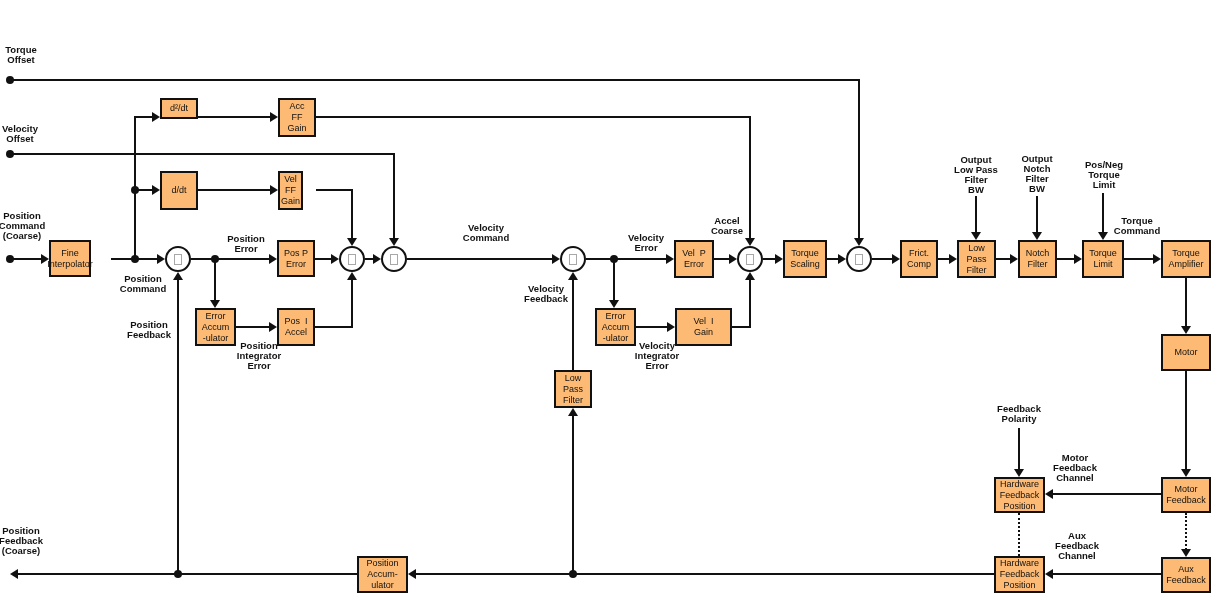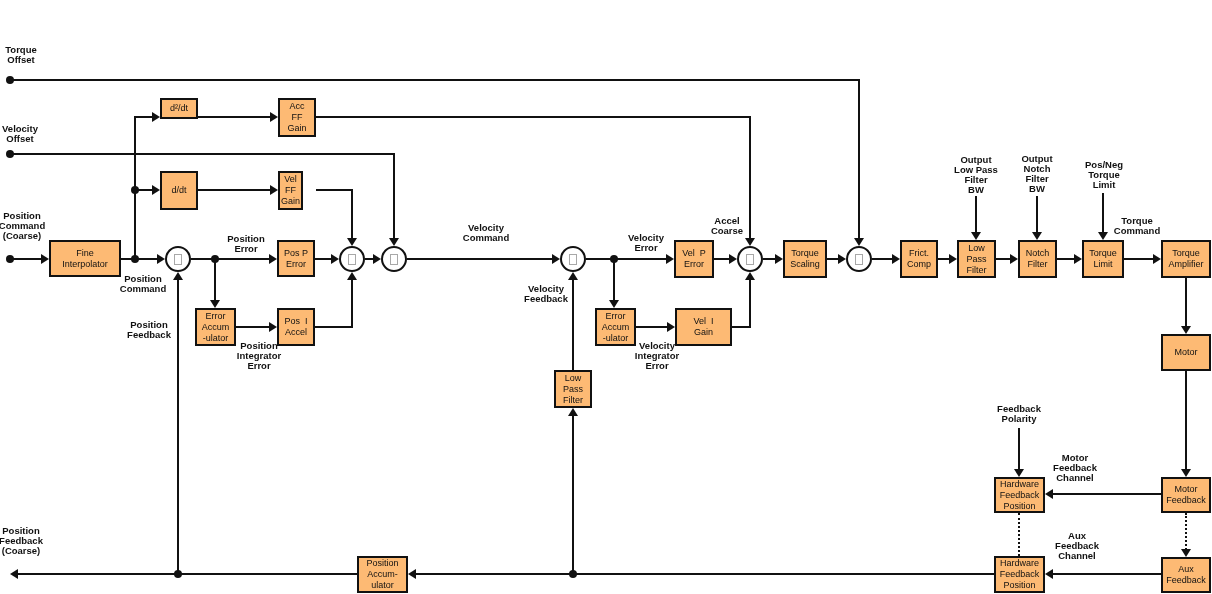--- a/index.html
+++ b/index.html
@@ -131,21 +131,21 @@
   <div class="dot" style="left:6px;top:76px"></div>
   <div class="dot" style="left:6px;top:150px"></div>
   <div class="dot" style="left:6px;top:255px"></div>
   <div class="dot" style="left:131px;top:255px"></div>
   <div class="dot" style="left:131px;top:186px"></div>
   <div class="dot" style="left:211px;top:255px"></div>
   <div class="dot" style="left:610px;top:255px"></div>
   <div class="dot" style="left:174px;top:570px"></div>
   <div class="dot" style="left:569px;top:570px"></div>
 
-  <div class="box" style="left:49px;top:240px;width:72px;height:37px">Fine
+  <div class="box" style="left:49px;top:240px;width:42px;height:37px">Fine
 Interpolator</div>
   <div class="box" style="left:160px;top:98px;width:38px;height:21px">d²/dt</div>
   <div class="box" style="left:160px;top:171px;width:38px;height:39px">d/dt</div>
   <div class="box" style="left:278px;top:98px;width:38px;height:39px">Acc
 FF
 Gain</div>
   <div class="box" style="left:278px;top:171px;width:25px;height:39px">Vel
 FF
 Gain</div>
   <div class="box" style="left:277px;top:240px;width:38px;height:37px">Pos P

